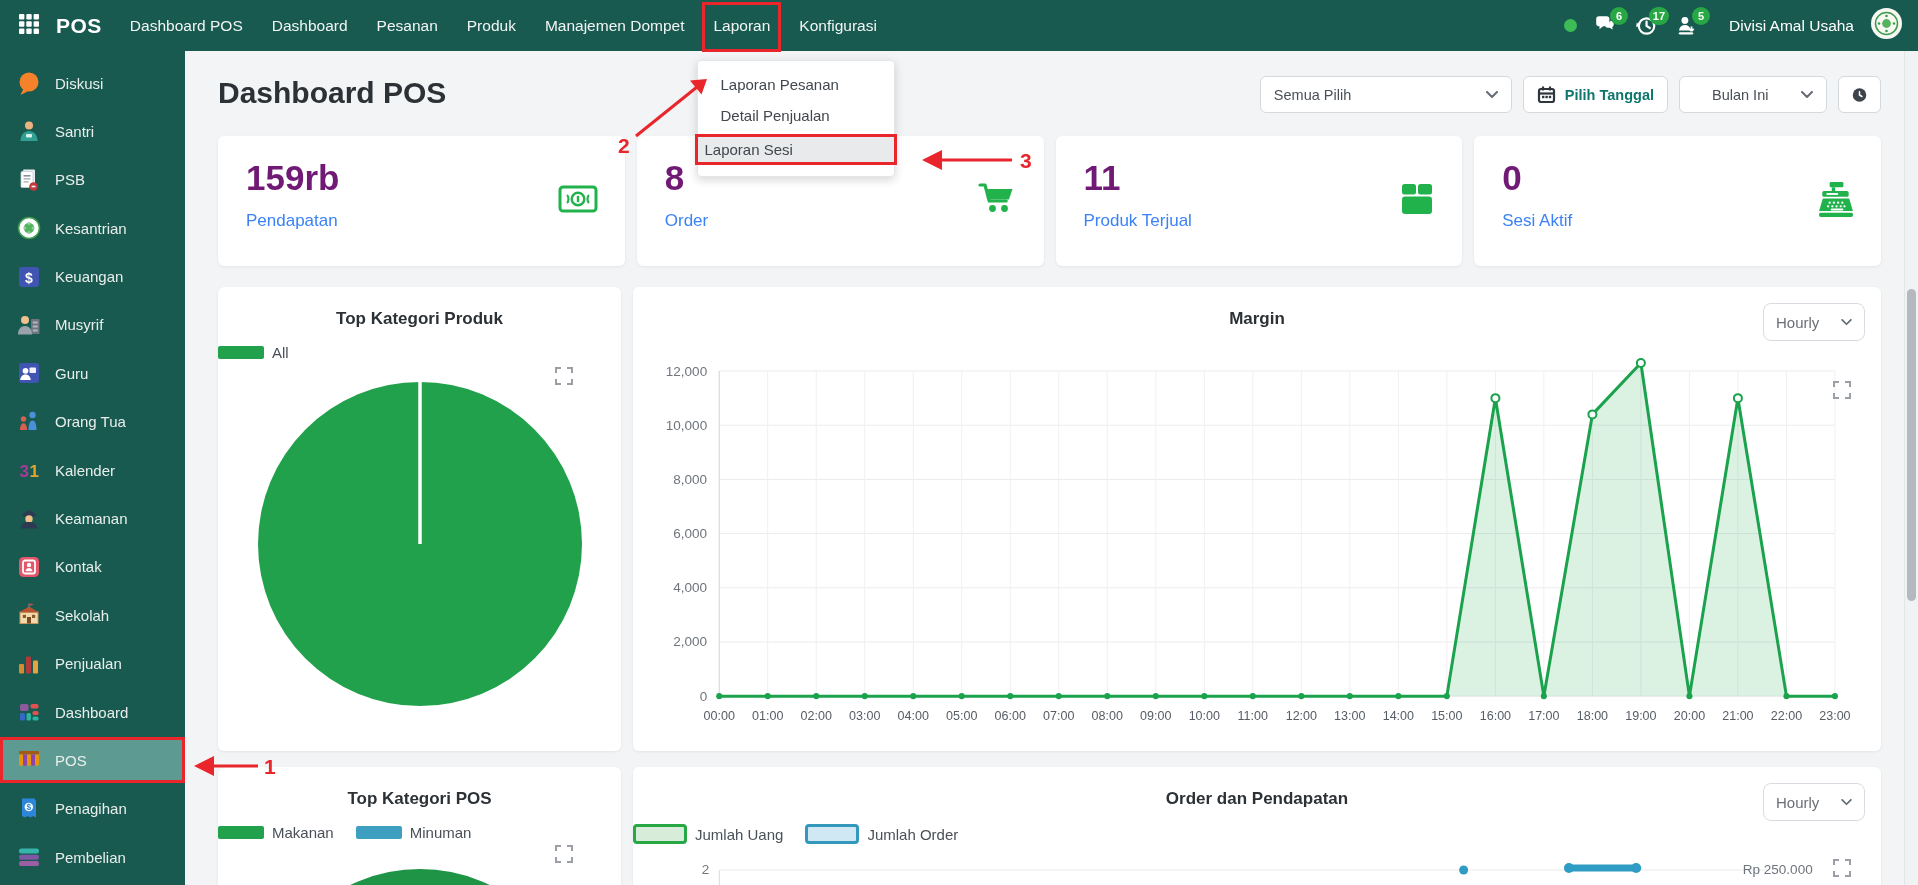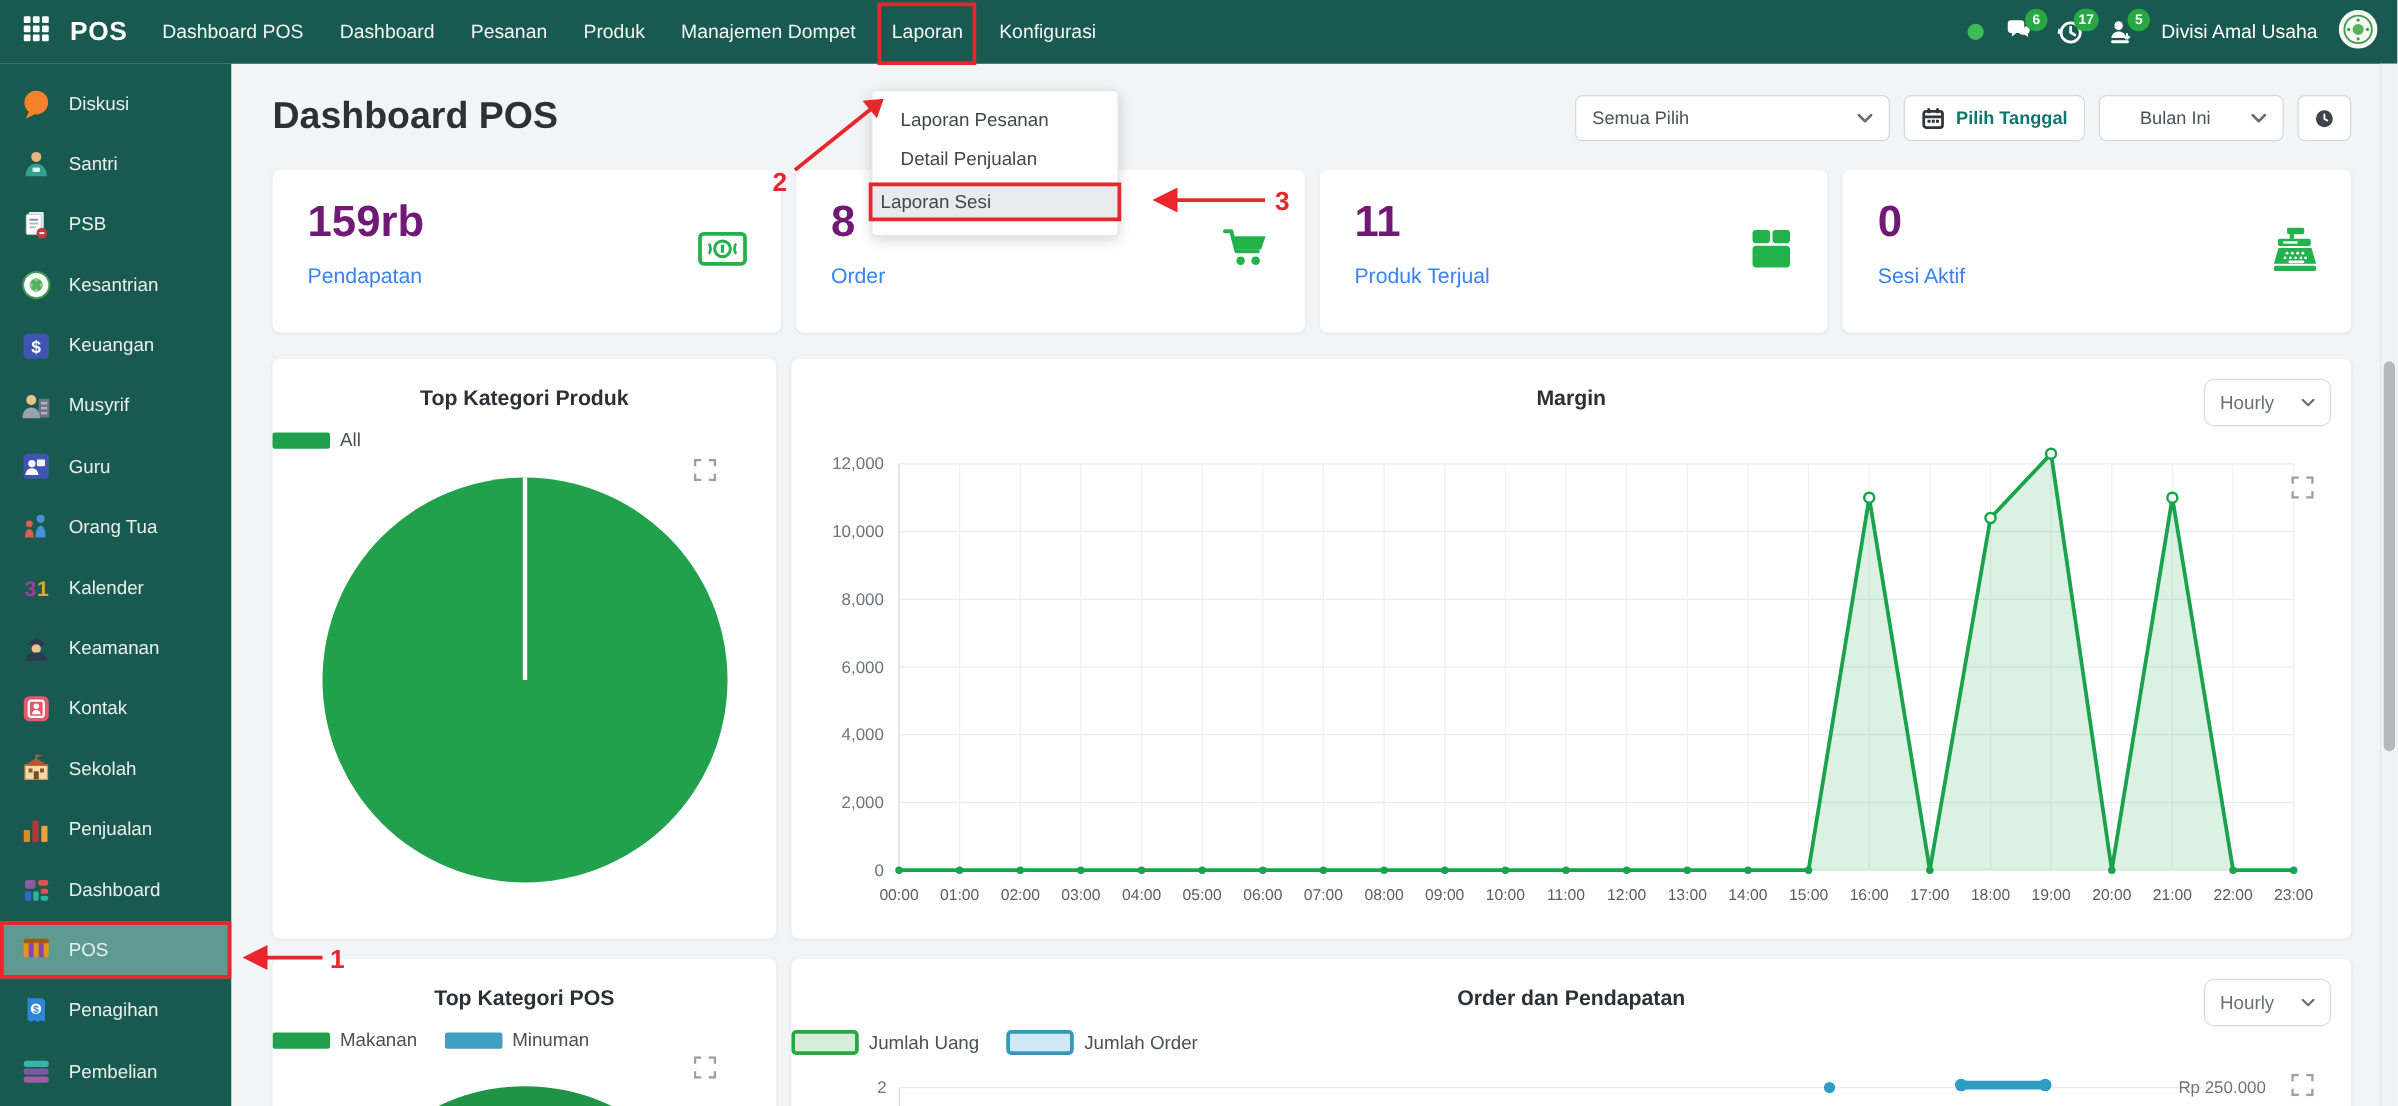--- a/index.html
+++ b/index.html
@@ -9,21 +9,21 @@
   
   .navbar { position:absolute; top:0; left:0; width:1918px; height:51px; background:#185a50; display:flex; align-items:center; padding:0 16px 0 18px; z-index:30; }
   .navbar .brand { color:#fff; font-size:21px; font-weight:600; margin:0 28px 0 16px; letter-spacing:.5px; }
   .nav-items { display:flex; align-items:center; gap:29px; }
   .nav-item { color:#f2f5f4; font-size:15.5px; cursor:pointer; position:relative; white-space:nowrap; }
   .nav-item .frame { position:absolute; left:-11px; right:-11px; top:-15px; bottom:-17px; border:3px solid #e8262b; pointer-events:none; }
   .nav-right { margin-left:auto; display:flex; align-items:center; gap:17px; }
   .status-dot { width:13px; height:13px; border-radius:50%; background:#3dbb54; }
   .nav-icon-wrap { position:relative; width:24px; height:22px; }
   .badge { position:absolute; top:-8px; right:-10px; min-width:18px; height:18px; padding:0 4px; border-radius:9px; background:#28a745; color:#fff; font-size:11px; font-weight:bold; display:flex; align-items:center; justify-content:center; }
-  .account-name { color:#fff; font-size:15.5px; margin-left:2px; }
+  .account-name { color:#fff; font-size:15.5px; margin-left:12px; }
 
   
   .sidebar { position:absolute; top:51px; left:0; width:185px; height:834px; background:#185a50; z-index:20; padding-top:12px; }
   .side-item { height:40px; margin-bottom:8.4px; display:flex; align-items:center; gap:13px; padding-left:16px; color:#e9eeec; font-size:15px; cursor:pointer; }
   .side-item .sicon { width:26px; height:26px; flex:0 0 26px; }
   .side-item.active { background:#5d9b92; border:3px solid #e8262b; height:46px; margin-top:-3px; margin-bottom:5.4px; padding-left:13px; }
 
   
   .main { position:absolute; left:185px; top:51px; width:1733px; height:834px; padding:25px 37px 0 33px; }
   .page-head { display:flex; align-items:flex-start; justify-content:space-between; }
@@ -56,21 +56,21 @@
   .swatch-box { width:54px; height:20px; border-radius:4px; }
 
   .pie-wrap { display:flex; justify-content:center; margin-top:18px; }
 
   .margin-chart-wrap { padding:0 28px; margin-top:26px; }
   .mini-axis-wrap { padding:0 28px; margin-top:10px; position:relative; }
 
   .partial-pie { position:absolute; left:50%; top:102px; transform:translateX(-50%); width:320px; height:320px; border-radius:50%; background:#1f9447; }
 
   
-  .dropdown { position:absolute; top:72px; left:715px; width:198px; background:#fff; border:1px solid #e4e6ea; border-radius:4px; box-shadow:0 3px 10px rgba(0,0,0,.16); padding:8px 0; z-index:40; }
+  .dropdown { position:absolute; top:60px; left:715px; width:198px; background:#fff; border:1px solid #e4e6ea; border-radius:4px; box-shadow:0 3px 10px rgba(0,0,0,.16); padding:8px 0; z-index:40; }
   .menu-item { padding:7px 22px; font-size:15px; color:#41474e; cursor:pointer; white-space:nowrap; }
   .menu-item.selected { background:#e9eaeb; border:3px solid #e8262b; margin:3px -3px; padding:4px 19px 4px 6px; }
 
   
   .anno { position:absolute; inset:0; width:1918px; height:885px; z-index:50; pointer-events:none; }
   .scrollbar { position:absolute; right:0; top:51px; width:14px; height:834px; background:#f1f2f4; border-left:1px solid #e3e5e8; z-index:35; }
   .scroll-thumb { position:absolute; left:2px; width:9px; top:238px; height:312px; background:#b4b9bf; border-radius:5px; cursor:pointer; }
 </style>
 </head>
 <body>

